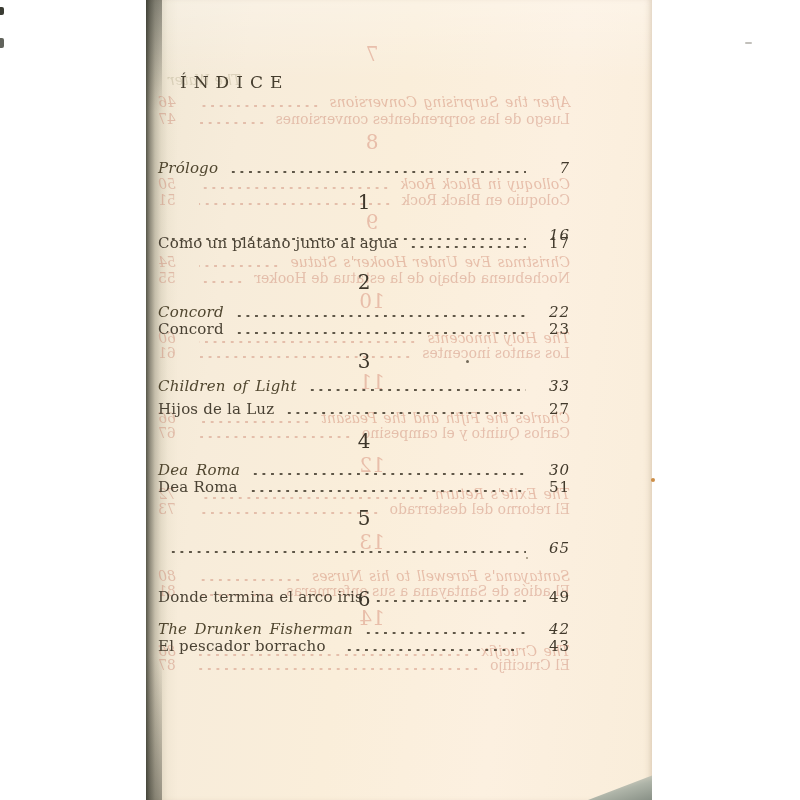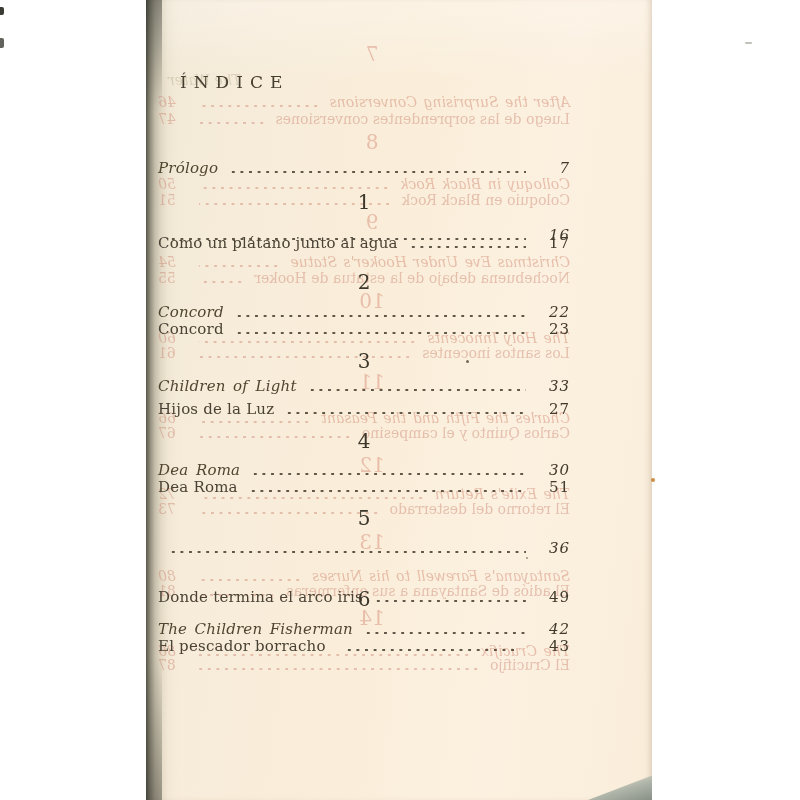--- a/index.html
+++ b/index.html
@@ -237,30 +237,30 @@
           <span class="pnum">30</span>
         </div>
         <div class="row" style="top: 478px;">
           <span>Dea Roma</span>
           <span class="leader"></span>
           <span class="pnum">51</span>
         </div>
         <div class="section-num" style="top: 506px;">5</div>
         <div class="row italic" style="top: 539px;">
           <span class="leader"></span>
-          <span class="pnum">36</span>
+          <span class="pnum">65</span>
         </div>
         <div class="row" style="top: 588px;">
           <span>Donde termina el arco iris</span>
           <span class="leader"></span>
           <span class="pnum">49</span>
         </div>
         <div class="section-num" style="top: 587px;">6</div>
         <div class="row italic" style="top: 620px;">
-          <span>The Children Fisherman</span>
+          <span>The Drunken Fisherman</span>
           <span class="leader"></span>
           <span class="pnum">42</span>
         </div>
         <div class="row" style="top: 637px; gap: 8px;">
           <span>El pescador borracho</span>
           <span class="leader"></span>
           <span class="pnum">43</span>
         </div>
       </div>
     <div class="curl"></div>

